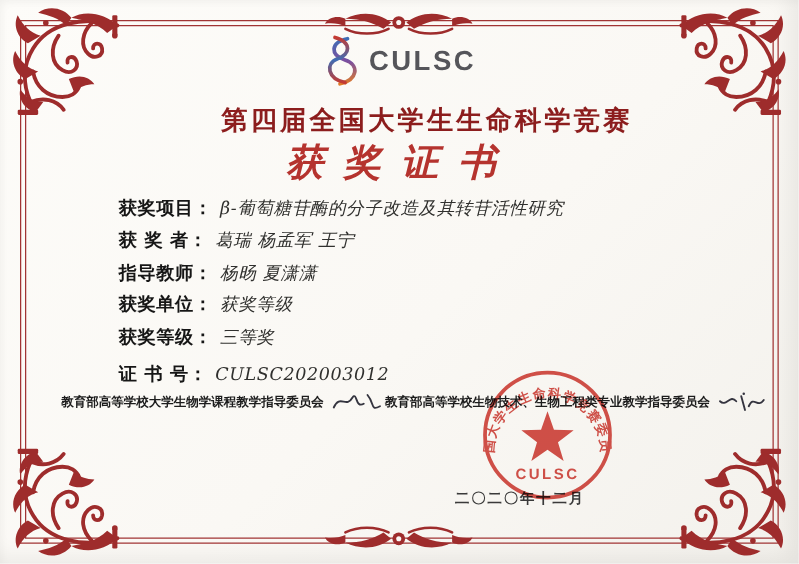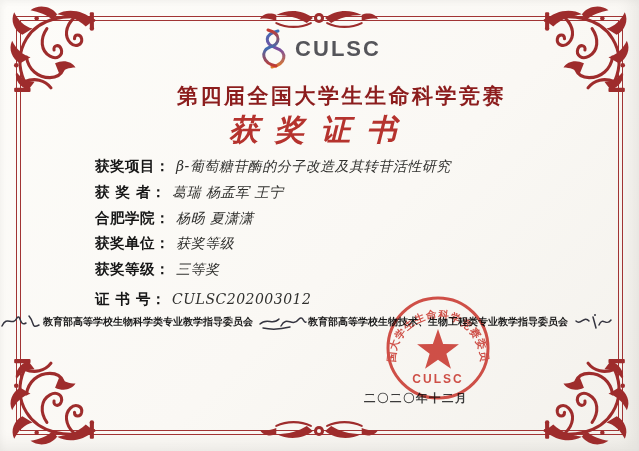--- a/index.html
+++ b/index.html
@@ -203,44 +203,38 @@
   <div class="subtitle">获奖证书</div>
 
   <div class="fields">
     <div class="field-row">
       <span class="field-label">获奖项目：</span><span class="field-value">β-葡萄糖苷酶的分子改造及其转苷活性研究</span>
     </div>
     <div class="field-row">
       <span class="field-label">获 奖 者：</span><span class="field-value">葛瑞 杨孟军 王宁</span>
     </div>
     <div class="field-row">
-      <span class="field-label">合肥学院：</span><span class="field-value">杨旸 夏潇潇</span>
+      <span class="field-label">指导教师：</span><span class="field-value">杨旸 夏潇潇</span>
     </div>
     <div class="field-row">
       <span class="field-label">获奖单位：</span><span class="field-value">获奖等级</span>
     </div>
     <div class="field-row">
       <span class="field-label">获奖等级：</span><span class="field-value">三等奖</span>
     </div>
     <div class="field-row last">
       <span class="field-label">证 书 号：</span><span class="field-value">CULSC202003012</span>
     </div>
   </div>
 
   <div class="issuers">
     <div class="issuer-line">
       <span class="issuer-text">教育部高等学校大学生物学课程教学指导委员会</span>
       <svg class="sig" width="44" height="20" viewBox="0 0 44 20">
         <path d="M3,14 C8,3 13,15 18,6 C22,1 20,15 27,11 M30,4 C36,11 32,17 40,13" stroke="#34343f" stroke-width="1.5" fill="none" stroke-linecap="round"></path>
-      </svg>
-    </div>
-    <div class="issuer-line">
-      <span class="issuer-text">教育部高等学校生物科学类专业教学指导委员会</span>
-      <svg class="sig" width="50" height="20" viewBox="0 0 50 20">
-        <path d="M2,12 C9,5 15,14 21,7 M23,14 C29,3 34,16 41,7 C45,3 46,12 48,10 M5,16 C14,18 24,17 32,15" stroke="#34343f" stroke-width="1.5" fill="none" stroke-linecap="round"></path>
       </svg>
     </div>
     <div class="issuer-line">
       <span class="issuer-text">教育部高等学校生物技术、生物工程类专业教学指导委员会</span>
       <svg class="sig" width="40" height="20" viewBox="0 0 40 20">
         <path d="M3,9 C8,14 11,3 16,9 M20,5 l3,11 M26,13 c4,-9 7,2 12,-5" stroke="#34343f" stroke-width="1.5" fill="none" stroke-linecap="round"></path>
         <circle cx="22" cy="3" r="1" fill="#34343f"></circle>
       </svg>
     </div>
   </div>

